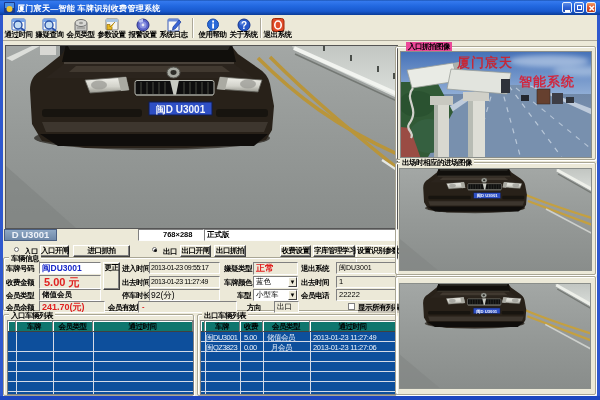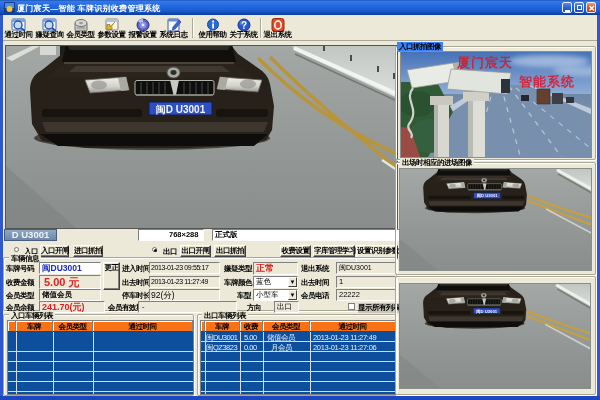--- a/index.html
+++ b/index.html
@@ -24,21 +24,21 @@
 
 #video { left:5px; top:45px; width:393px; height:184px; border:1px solid #555; background:#989C9A; }
 #platebar { left:4px; top:229px; width:394px; height:13px; }
 
 .b3 { position:absolute; background:#ECE9D8; border:1px solid; border-color:#fff #404040 #404040 #fff; box-shadow:inset -1px -1px 0 #808080, inset 1px 1px 0 #ECE9D8; font-size:7.5px; font-weight:bold; text-align:center; color:#000; line-height:10px; letter-spacing:-0.5px; white-space:nowrap;}
 .lbl { position:absolute; font-size:7.5px; font-weight:bold; color:#000; white-space:nowrap; letter-spacing:-0.5px;}
 .val { position:absolute; border-top:1px solid #808080; border-left:1px solid #808080; border-bottom:1px solid #FDFDFD; border-right:1px solid #FDFDFD; background:#ECE9D8; font-size:7.5px; white-space:nowrap; overflow:hidden; }
 fieldset { position:absolute; border:1px solid #A9A694; border-radius:2px; box-shadow:1px 1px 0 #FFFFFF, inset 1px 1px 0 #FFFFFF; }
 
 .tbl { position:absolute; background:#0D4F9C; border:1px solid #808080; }
-.th { position:absolute; font-weight:bold; background:#f97316; border-right:1px solid #808080; border-bottom:1px solid #404040; box-shadow:inset 1px 1px 0 #fff; font-size:7.5px; text-align:center; color:#000; height:11px; line-height:11px; top:0; letter-spacing:-0.5px;}
+.th { position:absolute; font-weight:bold; background:#0f766e; border-right:1px solid #808080; border-bottom:1px solid #404040; box-shadow:inset 1px 1px 0 #fff; font-size:7.5px; text-align:center; color:#000; height:11px; line-height:11px; top:0; letter-spacing:-0.5px;}
 .tr { position:absolute; width:100%; height:10px; border-bottom:1px solid #D4DAE6; }
 .td { position:absolute; color:#E8F0FA; font-size:7.5px; line-height:9px; white-space:nowrap; letter-spacing:-0.5px;}
 .cl { position:absolute; top:0; bottom:0; width:1px; background:#D4DAE6; }
 </style>
 </head>
 <body>
 <div id="win">
   <div id="titlebar" class="abs">
     <svg class="abs" style="left:4px;top:2px" width="11" height="11">
         <rect width="11" height="11" rx="1" fill="#1A3A8C"></rect>
@@ -222,28 +222,28 @@
           <line x1="388" y1="27" x2="388" y2="33"></line>
     </g>
     <path d="M252,12 C290,50 330,80 391,108" stroke="#B9953A" stroke-width="3.5" fill="none"></path>
     <path d="M264,11 C305,52 345,85 391,122" stroke="#B9953A" stroke-width="3.5" fill="none"></path>
     <path d="M376,114 L391,124" stroke="#E6E8E4" stroke-width="2.2"></path>
     <use href="#bigcar"></use>
   </svg>
   </div>
   <div id="platebar" class="abs">
     <div class="abs" style="left:0;top:0;width:53px;height:12px;background:linear-gradient(180deg,#8FA8C4,#6E88A8);border:1px solid #4A5E80;color:#EEF2F8;font-weight:bold;font-size:9.5px;line-height:10px;text-align:center;letter-spacing:0;overflow:hidden;">D U3001</div>
-    <div class="val" style="left:134px;top:0;width:66px;height:12px;background:#fff;line-height:10px;padding-left:30px;font-weight:bold;">768×288</div>
-    <div class="val" style="left:200px;top:0;width:194px;height:12px;background:#fff;line-height:10px;padding-left:2px;font-weight:bold;margin-left:8px;">正式版</div>
+    <div class="val" style="left:134px;top:0;width:66px;height:12px;background:#fff;line-height:10px;padding-left:24px;font-weight:bold;">768×288</div>
+    <div class="val" style="left:200px;top:0;width:194px;height:12px;background:#fff;line-height:10px;padding-left:2px;font-weight:bold;">正式版</div>
   </div>
   <div id="controls" class="abs" style="left:0;top:242px;width:400px;height:16px">
     <div class="abs" style="left:14px;top:5px;width:5px;height:5px;border-radius:50%;background:#fff;border:1px solid #707070;"></div>
     <div class="lbl" style="left:24px;top:5px;">入口</div>
     <div class="b3" style="left:40px;top:3px;width:29px;height:12px;">入口开闸</div>
-    <div class="b3" style="left:73px;top:3px;width:30px;height:12px;">进口抓拍</div>
+    <div class="b3" style="left:73px;top:3px;width:57px;height:12px;">进口抓拍</div>
     <div class="abs" style="left:152px;top:5px;width:5px;height:5px;border-radius:50%;background:#fff;border:1px solid #707070;"></div>
     <div class="abs" style="left:154px;top:7px;width:3px;height:3px;border-radius:50%;background:#101010;"></div>
     <div class="lbl" style="left:163px;top:5px;">出口</div>
     <div class="b3" style="left:180px;top:3px;width:31px;height:12px;">出口开闸</div>
     <div class="b3" style="left:214px;top:3px;width:32px;height:12px;">出口抓拍</div>
     <div class="b3" style="left:280px;top:3px;width:31px;height:12px;">收费设置</div>
     <div class="b3" style="left:313px;top:3px;width:42px;height:12px;">字库管理学习</div>
     <div class="b3" style="left:356px;top:3px;width:42px;height:28px;">设置识别参数</div>
   </div>
   <div id="carinfo" class="abs" style="left:0;top:255px;width:400px;height:57px">
@@ -340,21 +340,21 @@
         <div class="td" style="left:70px;top:11px;">月会员</div>
         <div class="td" style="left:112px;top:11px;letter-spacing:-0.3px;">2013-01-23 11:27:06</div>
       </div>
     </div>
   </div>
   <div class="wborder" style="left:0;top:15px;width:3px;height:385px;"></div>
   <div class="wborder" style="left:597px;top:15px;width:3px;height:385px;"></div>
   <div class="wborder" style="left:0;top:396px;width:600px;height:4px;background:#1D47C0;"></div>
   <div id="rightpanel" class="abs" style="left:395px;top:42px;width:202px;height:355px">
     <fieldset style="left:0px;top:4px;width:201px;height:114px;"></fieldset>
-    <div class="lbl" style="left:2px;top:0px;background:#3b82f6;padding:0 2px;">入口抓拍图像</div>
+    <div class="lbl" style="left:11px;top:0px;background:#ec4899;padding:0 2px;">入口抓拍图像</div>
     <div class="abs" style="left:5px;top:9px;width:192px;height:107px;border:1px solid #8A8E8A;overflow:hidden;">
       <svg width="194" height="107" viewBox="0 0 194 107">
         <defs>
           <linearGradient id="sky" x1="0" y1="0" x2="0" y2="1">
               <stop offset="0" stop-color="#4672B8"></stop>
               <stop offset="1" stop-color="#96B2D8"></stop>
             </linearGradient>
           <linearGradient id="hiway" x1="0" y1="0" x2="0" y2="1">
               <stop offset="0" stop-color="#7088A8"></stop>
               <stop offset="1" stop-color="#8C9EBA"></stop>

